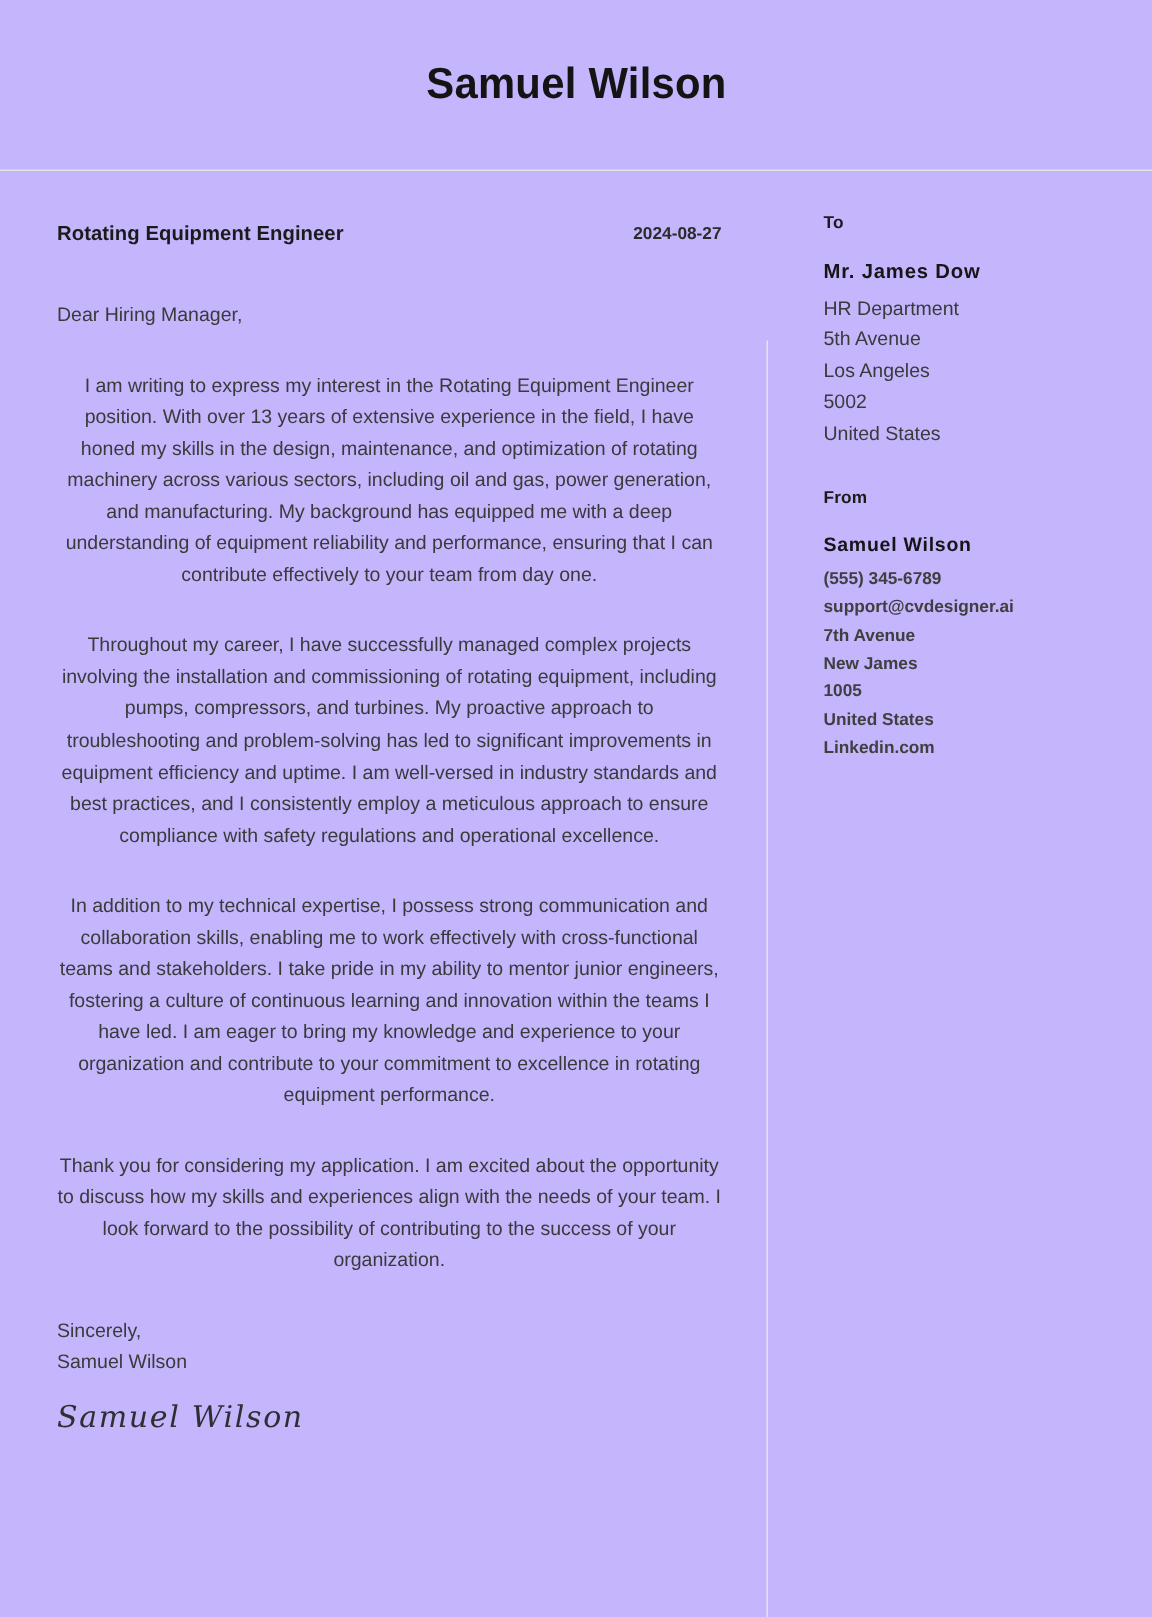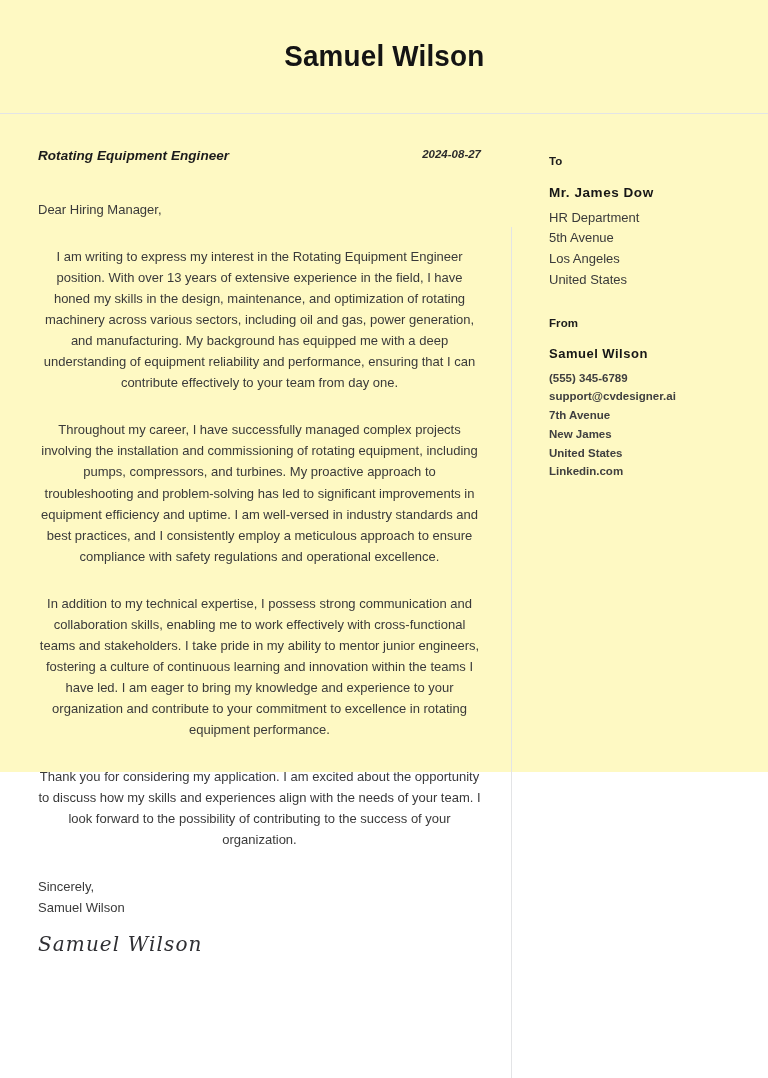--- a/index.html
+++ b/index.html
@@ -12,22 +12,22 @@
     height: 1078px;
     font-family: "Liberation Sans", sans-serif;
     color: #2b2b2b;
     -webkit-font-smoothing: antialiased;
     overflow: hidden;
   }
 
   .page {
     position: relative;
     width: 768px;
-    height: 772px;
-    background: #fef9c3;
+    height: 1078px;
+    background: #c4b5fd;
     box-sizing: border-box;
   }
 
   
   .letter-header {
     height: 113px;
     display: flex;
     align-items: center;
     justify-content: center;
     box-sizing: border-box;
@@ -71,30 +71,29 @@
 
   .main-column {
     width: 511px;
     box-sizing: border-box;
     padding: 35px 30px 0 38px;
   }
 
   .side-column {
     width: 257px;
     box-sizing: border-box;
-    padding: 42px 20px 0 38px;
+    padding: 30px 20px 0 38px;
   }
 
   
   .title-row {
     display: flex;
-    align-items: flex-start;
+    align-items: center;
     justify-content: space-between;
     margin-bottom: 36px;
-    font-style: italic;
   }
   .job-title {
     font-size: 13.5px;
     font-weight: 700;
     color: #1b1b1b;
     letter-spacing: 0.05px;
     margin: 0;
   }
   .letter-date {
     font-size: 11.5px;
@@ -223,30 +222,32 @@
     </main>
 
     <aside class="side-column">
 
       <section class="side-section">
         <div class="side-label">To</div>
         <div class="recipient-name">Mr. James Dow</div>
         <div class="recipient-line">HR Department</div>
         <div class="recipient-line">5th Avenue</div>
         <div class="recipient-line">Los Angeles</div>
+        <div class="recipient-line">5002</div>
         <div class="recipient-line">United States</div>
       </section>
 
       <section class="side-section">
         <div class="side-label">From</div>
         <div class="sender-name">Samuel Wilson</div>
         <div class="sender-line">(555) 345-6789</div>
         <div class="sender-line">support@cvdesigner.ai</div>
         <div class="sender-line">7th Avenue</div>
         <div class="sender-line">New James</div>
+        <div class="sender-line">1005</div>
         <div class="sender-line">United States</div>
         <div class="sender-line">Linkedin.com</div>
       </section>
 
     </aside>
 
   </div>
 </div>
 
 </body></html>

